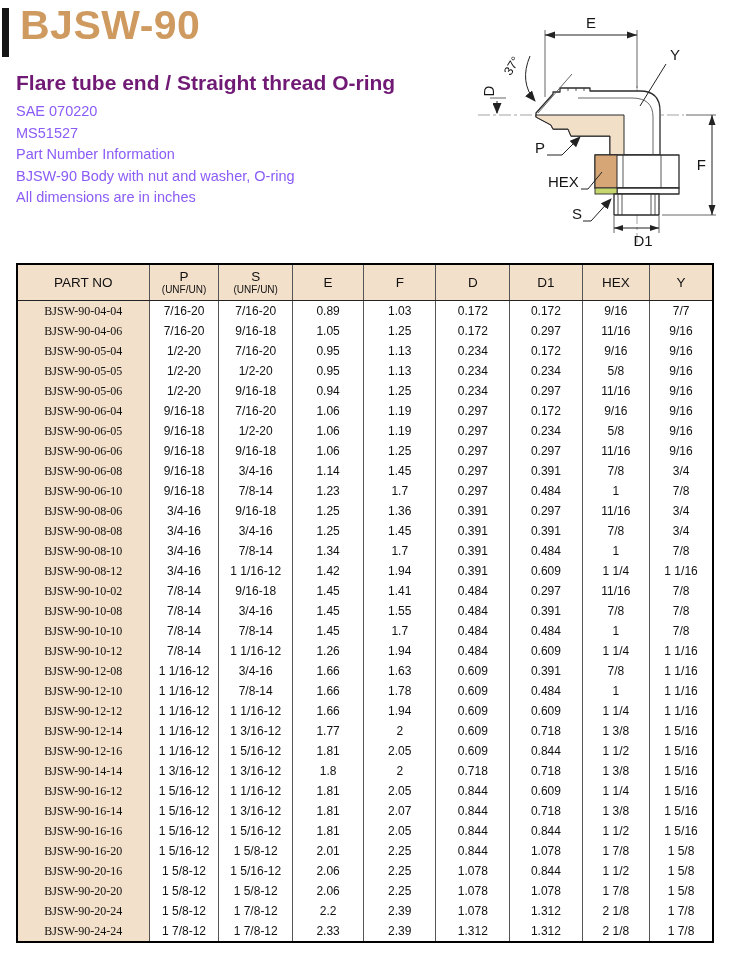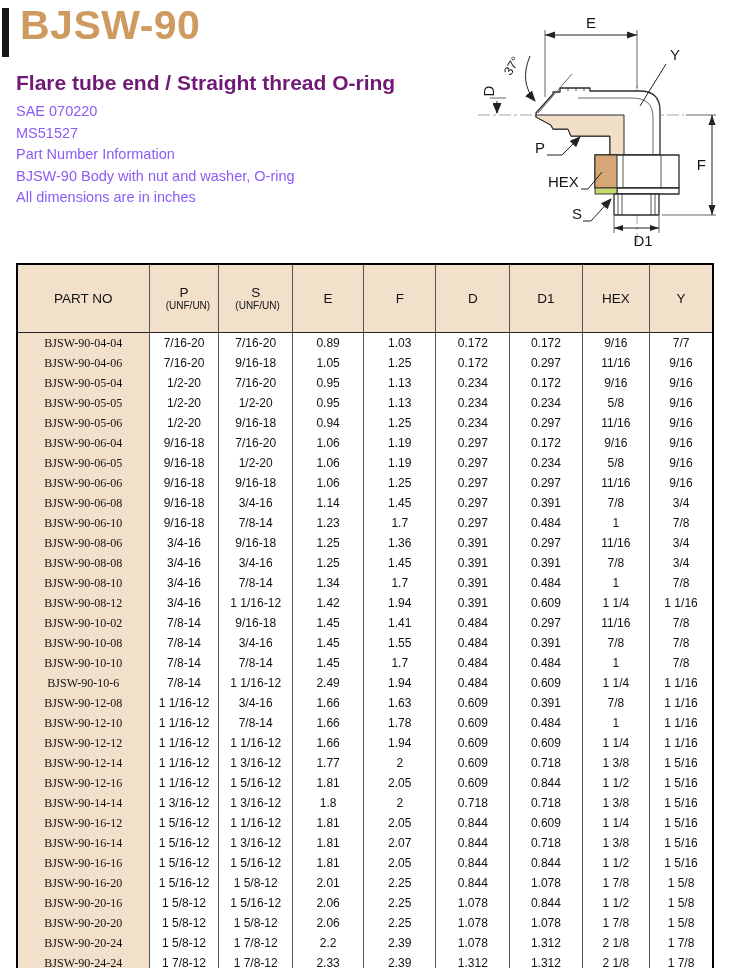--- a/index.html
+++ b/index.html
@@ -28,21 +28,21 @@
   .section{fill:var(--section-fill);stroke:#2b2b2b;stroke-width:1;stroke-linejoin:round;}
   .nutfill{fill:var(--nut-fill);stroke:#2b2b2b;stroke-width:1;}
   .oring{fill:var(--oring-fill);stroke:#2b2b2b;stroke-width:.9;}
   .thin{stroke:#555;stroke-width:.9;fill:none;}
   .dim{stroke:#222;stroke-width:1;fill:none;}
   .cl{stroke:#999;stroke-width:.9;fill:none;stroke-dasharray:12 3 3 3;}
   .arrow{fill:#222;}
   .detail{stroke:#2b2b2b;stroke-width:.8;fill:none;}
 
   table.spec{position:absolute;left:16px;top:263px;width:698px;border-collapse:collapse;table-layout:fixed;border:2px solid #000;}
-  table.spec th{background:var(--table-header-bg);height:35px;font-size:13.5px;font-weight:normal;text-align:center;vertical-align:middle;border-left:1px solid #555;border-bottom:1.5px solid #222;padding:16px;}
+  table.spec th{background:var(--table-header-bg);height:35px;font-size:13.5px;font-weight:normal;text-align:center;vertical-align:middle;border-left:1px solid #555;border-bottom:1.5px solid #222;padding:0;}
   table.spec td{height:20px;font-size:12px;text-align:center;vertical-align:middle;border-left:1px solid #555;padding:0;white-space:nowrap;}
   table.spec th:first-child,table.spec td:first-child{border-left:none;}
   td.part-col{background:var(--part-col-bg);font-family:Liberation Serif, serif;}
   .col-label{font-size:13.5px;line-height:14px;}
   .col-sub{font-size:10px;line-height:11px;}
 </style>
 </head>
 <body>
 
 <div class="page">
@@ -359,24 +359,24 @@
           <td>7/8-14</td>
           <td>7/8-14</td>
           <td>1.45</td>
           <td>1.7</td>
           <td>0.484</td>
           <td>0.484</td>
           <td>1</td>
           <td>7/8</td>
         </tr>
         <tr>
-          <td class="part-col">BJSW-90-10-6</td>
-          <td>7/8-14</td>
-          <td>1 1/16-12</td>
-          <td>2.49</td>
+          <td class="part-col">BJSW-90-10-12</td>
+          <td>7/8-14</td>
+          <td>1 1/16-12</td>
+          <td>1.26</td>
           <td>1.94</td>
           <td>0.484</td>
           <td>0.609</td>
           <td>1 1/4</td>
           <td>1 1/16</td>
         </tr>
         <tr>
           <td class="part-col">BJSW-90-12-08</td>
           <td>1 1/16-12</td>
           <td>3/4-16</td>

